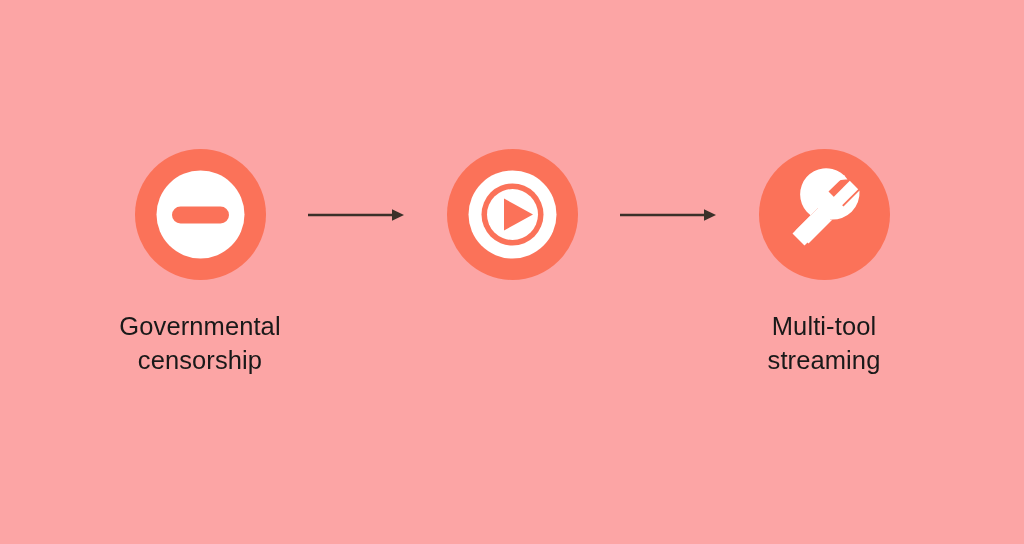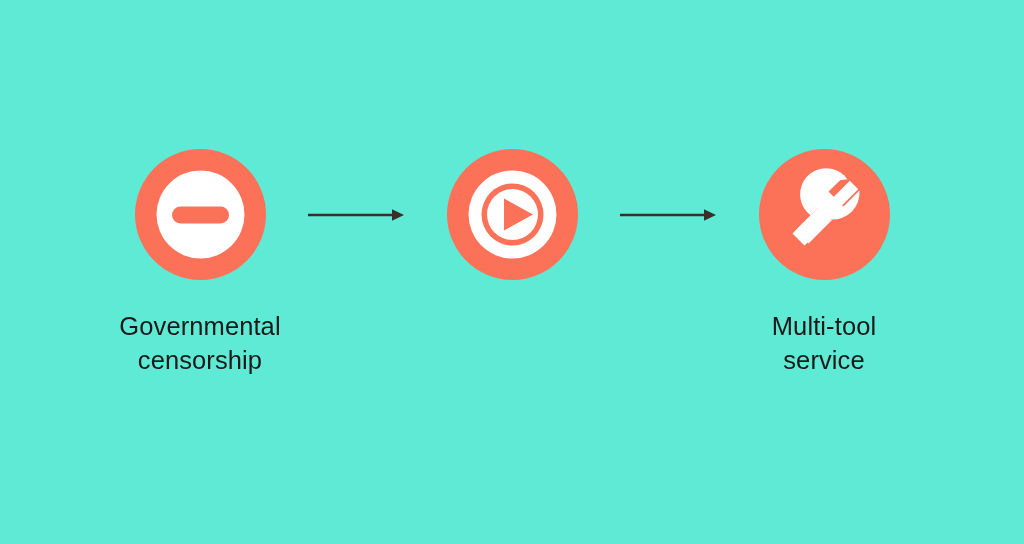--- a/index.html
+++ b/index.html
@@ -10,21 +10,21 @@
     width: 1024px;
     height: 544px;
     overflow: hidden;
     font-family: "Liberation Sans", sans-serif;
   }
 
   #canvas {
     position: relative;
     width: 1024px;
     height: 544px;
-    background: #5eead4;
+    background: #fca5a5;
   }
 
   
   .flow {
     position: absolute;
     left: 0;
     top: 0;
     width: 1024px;
     height: 420px;
     display: flex;
@@ -150,17 +150,17 @@
                    L33.5 84.5
                    L45.5 96.5
                    L71.5 70.5
                    A27 27 0 0 0 100.5 41.5
                    L84.5 57.5
                    L69.5 42.5
                    L86.0 26.5 Z" fill="#FFFFFF"></path>
         </svg>
       </div>
       <div class="step-label">Multi-tool
-service</div>
+streaming</div>
     </div>
 
   </div>
 </div>
 
 </body></html>

